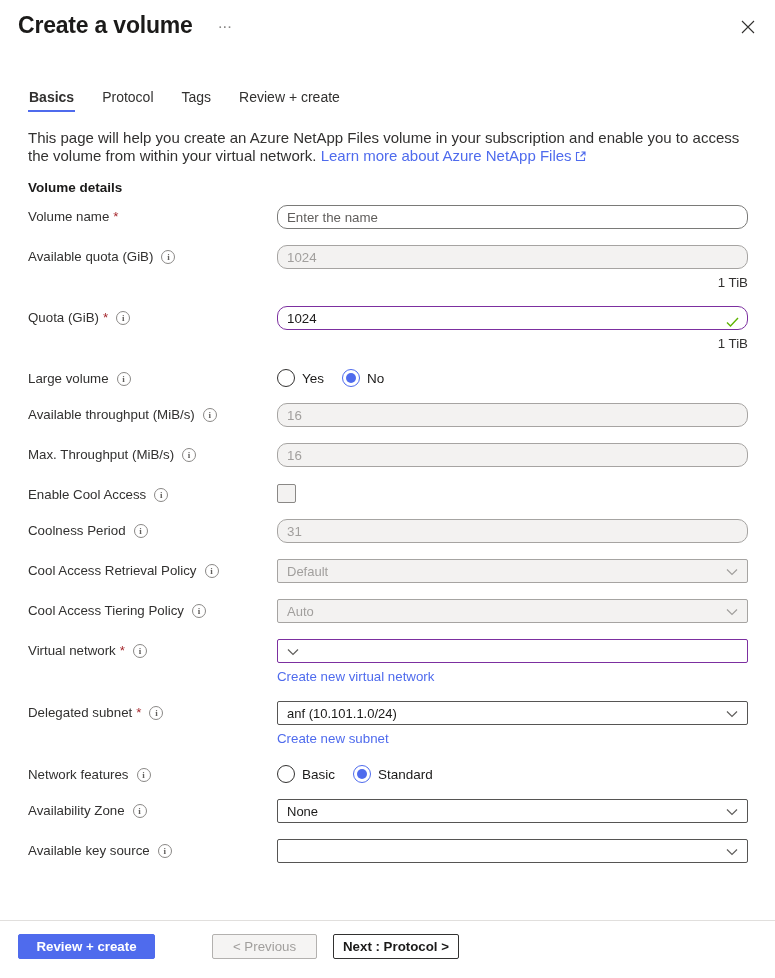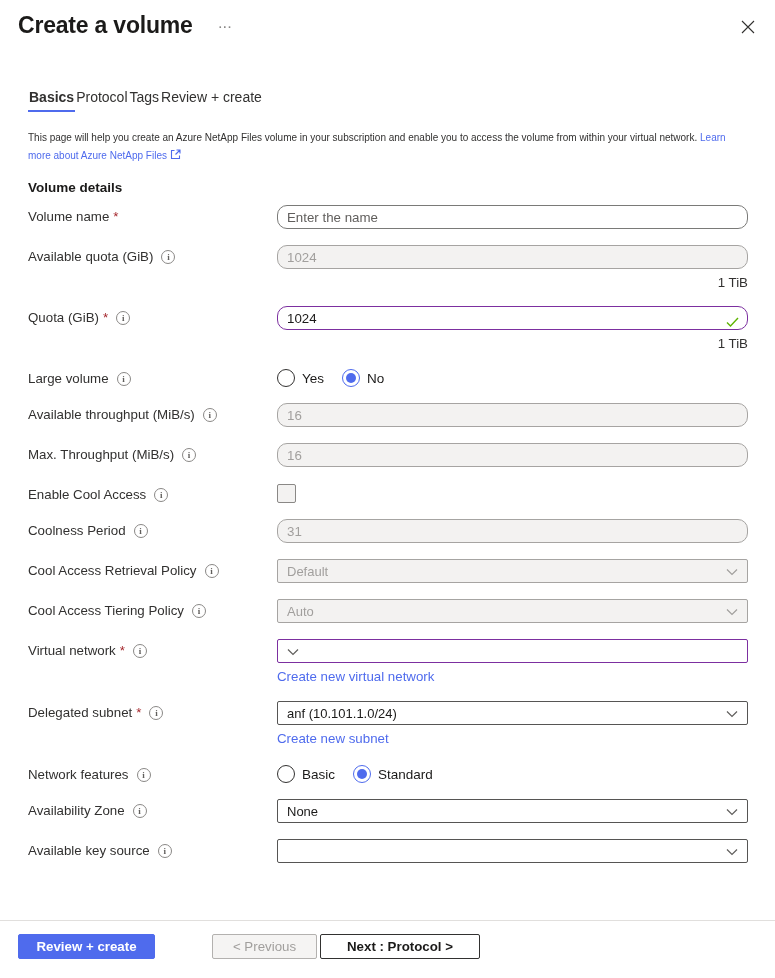--- a/index.html
+++ b/index.html
@@ -7,26 +7,26 @@
   body { font-family:"Liberation Sans", sans-serif; color:#323130; }
   .page { position:relative; width:775px; height:978px; background:#fff; overflow:hidden; }
 
   
   .header { display:flex; align-items:flex-start; padding:12px 18px 0 18px; }
   .title { font-size:23px; font-weight:700; color:#1b1a19; letter-spacing:-0.2px; }
   .more-btn { margin:10px 0 0 26px; color:#8a8886; font-size:11px; font-weight:700; letter-spacing:1px; cursor:pointer; line-height:1; }
   .close-btn { margin-left:auto; margin-top:6px; cursor:pointer; line-height:0; padding:2px; }
 
   
-  .tabs { display:flex; margin:50px 0 0 28px; }
+  .tabs { display:flex; gap:26px; margin:50px 0 0 28px; }
   .tab { font-size:14px; color:#323130; padding:0 1px 5px 1px; cursor:pointer; border-bottom:2px solid transparent; }
   .tab.active { font-weight:700; border-bottom:2px solid #4f6bed; }
 
   
-  .description { width:712px; margin:17px 0 0 28px; font-size:10px; line-height:18px; color:#323130; }
+  .description { width:712px; margin:17px 0 0 28px; font-size:15px; line-height:18px; color:#323130; }
   .link { color:#4f6bed; text-decoration:none; cursor:pointer; }
   .ext-icon { margin-left:3px; vertical-align:-1px; }
 
   .section-title { margin:14px 0 0 28px; font-size:13.5px; font-weight:700; color:#1b1a19; }
 
   
   .form { margin:10px 27px 0 28px; }
   .row { display:flex; align-items:flex-start; margin-bottom:16px; }
   .row-label { flex:none; width:249px; padding-top:4px; font-size:13.3px; color:#323130; display:flex; align-items:center; }
   .req { color:#a4262c; margin-left:4px; }
@@ -62,21 +62,21 @@
   .checkbox.disabled { border-color:#8a8886; background:#f3f2f1; cursor:default; }
   .cb-pad { padding-top:1px; }
 
   
   .footer { position:absolute; left:0; right:0; bottom:0; height:58px; border-top:1px solid #e1dfdd;
             display:flex; align-items:flex-start; padding:13px 18px 0 18px; background:#fff; }
   .btn { height:25px; border-radius:2px; font-family:"Liberation Sans", sans-serif; font-size:13.3px;
          display:inline-flex; align-items:center; justify-content:center; cursor:pointer; }
   .btn-primary { width:137px; background:#4f6bed; border:1px solid #4f6bed; color:#fff; font-weight:700; }
   .btn-prev { width:105px; margin-left:57px; background:#f5f4f3; border:1px solid #b3b1af; color:#a19f9d; cursor:default; }
-  .btn-next { width:160px; margin-left:3px; background:#fff; border:1px solid #323130; color:#1b1a19; font-weight:700; }
+  .btn-next { width:126px; margin-left:16px; background:#fff; border:1px solid #323130; color:#1b1a19; font-weight:700; }
 </style>
 </head>
 <body>
 
 <div class="page">
 
   <div class="header">
     <div class="title">Create a volume</div>
     <div class="more-btn">···</div>
     <div class="close-btn">

